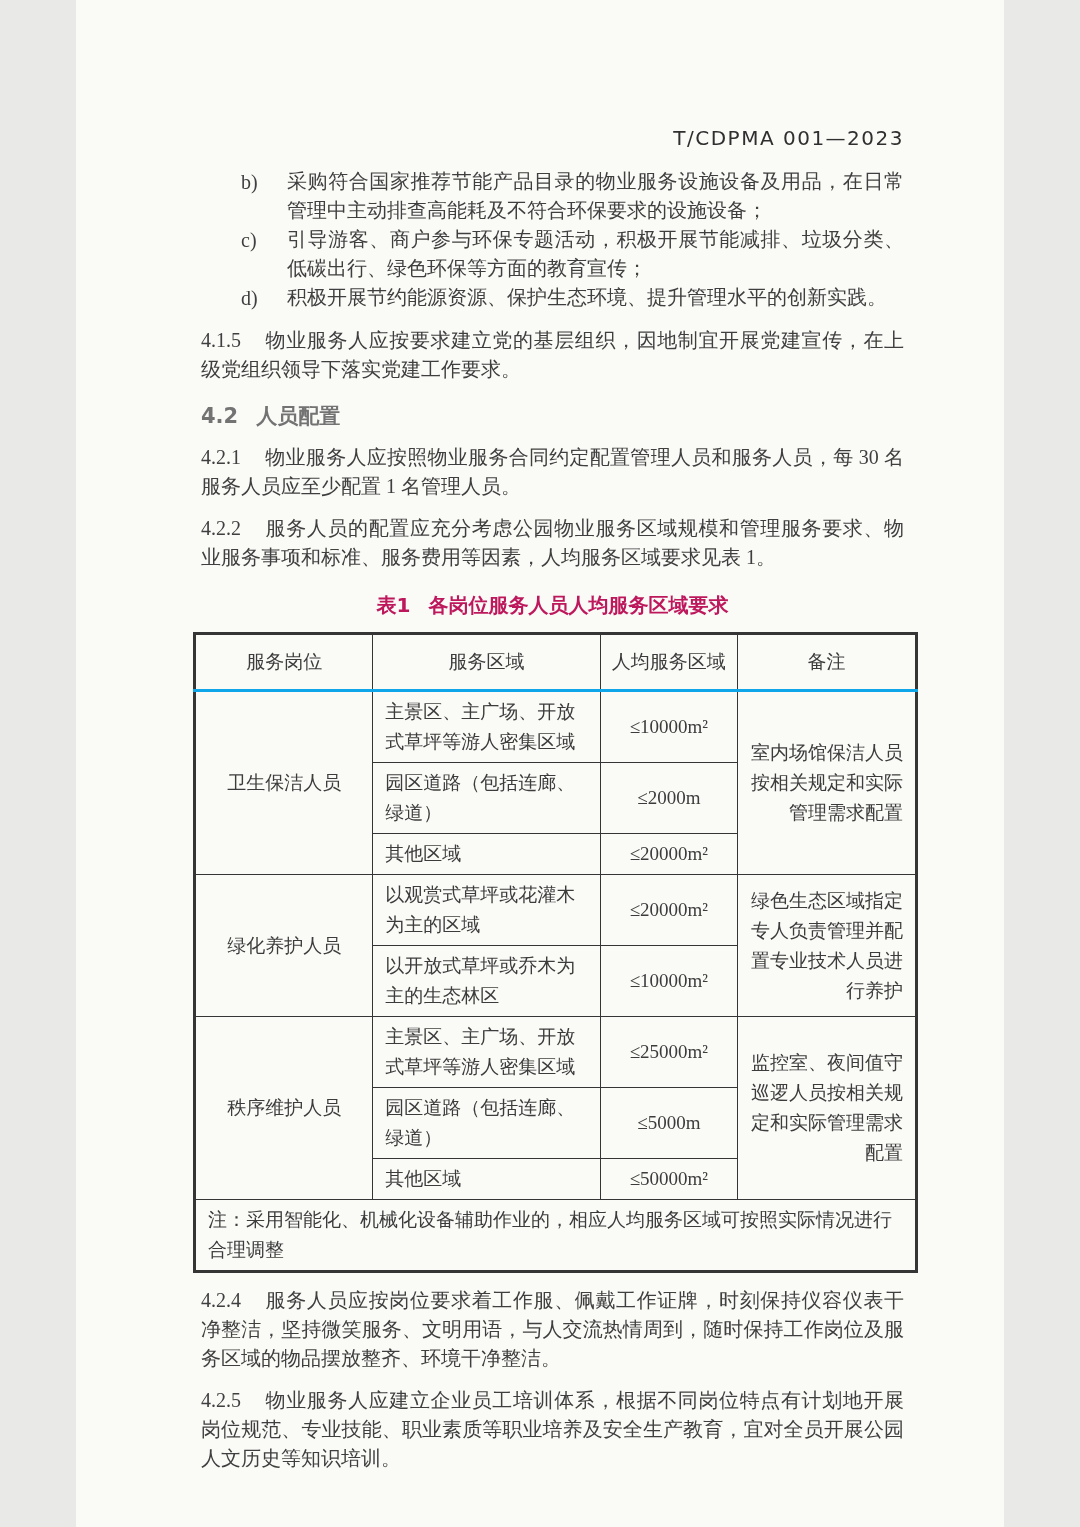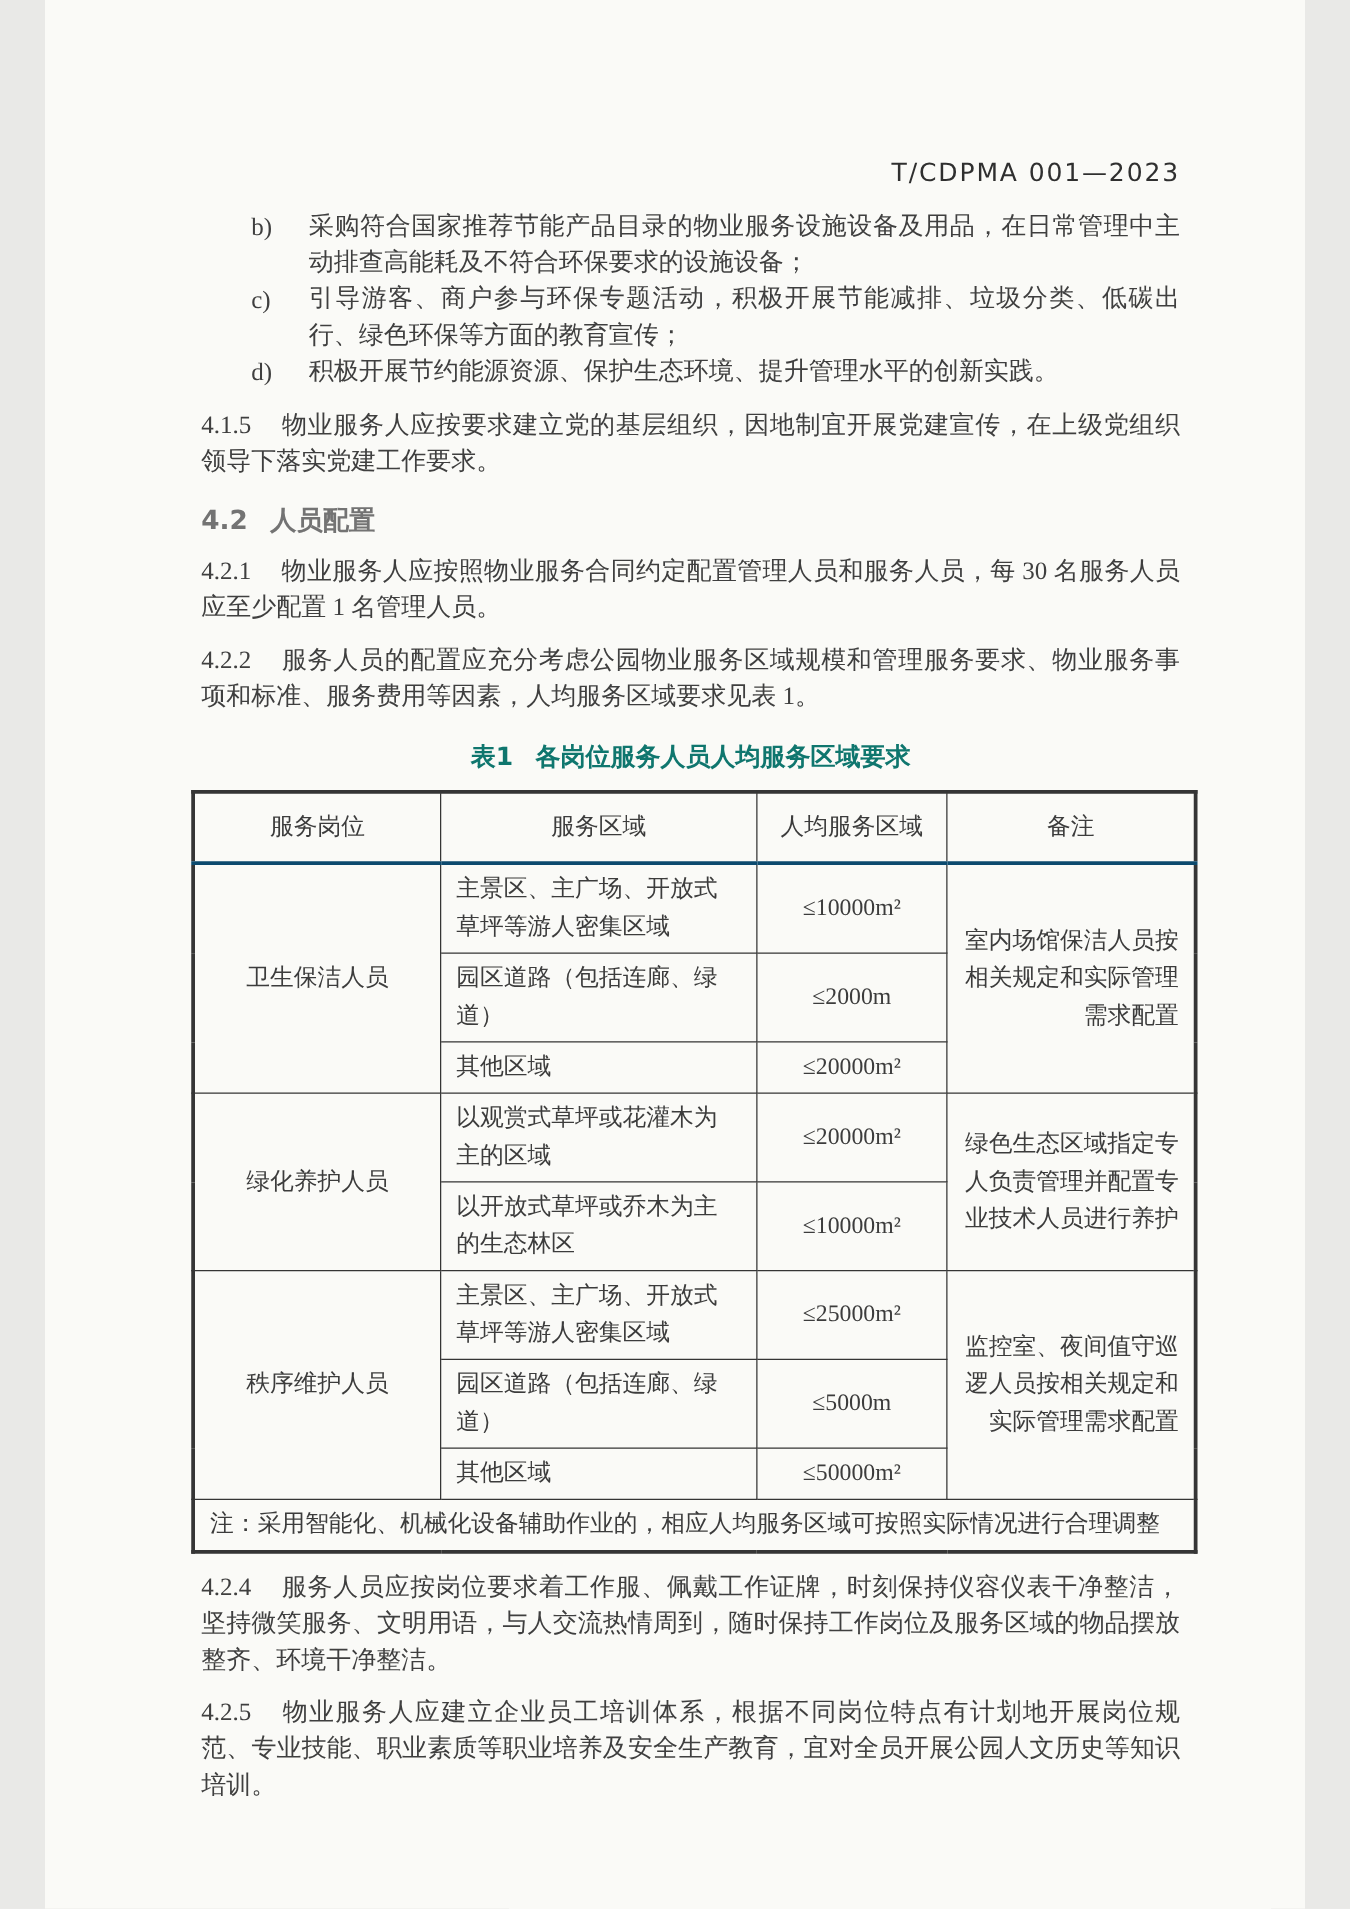--- a/index.html
+++ b/index.html
@@ -1,21 +1,21 @@
 <!DOCTYPE html>
 <html><head>
 <meta charset="utf-8">
 <title>T/CDPMA 001—2023 — Page 3</title>
 <style>
   * { box-sizing: border-box; }
   html, body { margin: 0; padding: 0; background: #e9e9e7; }
 
   .page {
     position: relative;
-    width: 1008px;
+    width: 928px;
     height: 1527px;
     margin: 0 auto;
     background: #fafaf7;
     color: #3f3f3f;
     font-family: "Liberation Serif", "DejaVu Serif", serif;
     padding: 126px 100px 0 125px;
     overflow: hidden;
   }
 
   
@@ -56,38 +56,38 @@
     color: #737373;
     margin: 18px 0 12px 0;
   }
   .section-heading .clause-num { margin-right: 18px; }
 
   .table-caption {
     text-align: center;
     font-family: "DejaVu Sans", "Liberation Sans", sans-serif;
     font-weight: bold;
     font-size: 20px;
-    color: #0f766e;
+    color: #be185d;
     margin: 20px 0 13px 0;
   }
   .table-caption .cap-label { margin-right: 18px; }
 
   
   .spec-table {
     border-collapse: collapse;
     table-layout: fixed;
     width: calc(100% + 22px);
     margin-left: -8px;
     font-size: 19px;
     color: #3c3c3c;
     border: 3px solid #353535;
   }
   .spec-table th, .spec-table td { border: 1.5px solid #353535; }
   .spec-table thead th {
-    border-bottom: 3px solid #0c4a6e;
+    border-bottom: 3px solid #0ea5e9;
     font-weight: normal;
     text-align: center;
     padding: 13px 8px;
     line-height: 28px;
   }
   .spec-table td { padding: 5px 12px; line-height: 30px; }
   .pos-cell    { text-align: center; }
   .area-cell   { text-align: left; }
   .quota-cell  { text-align: center; }
   .remark-cell { text-align: right; line-height: 31px; }

